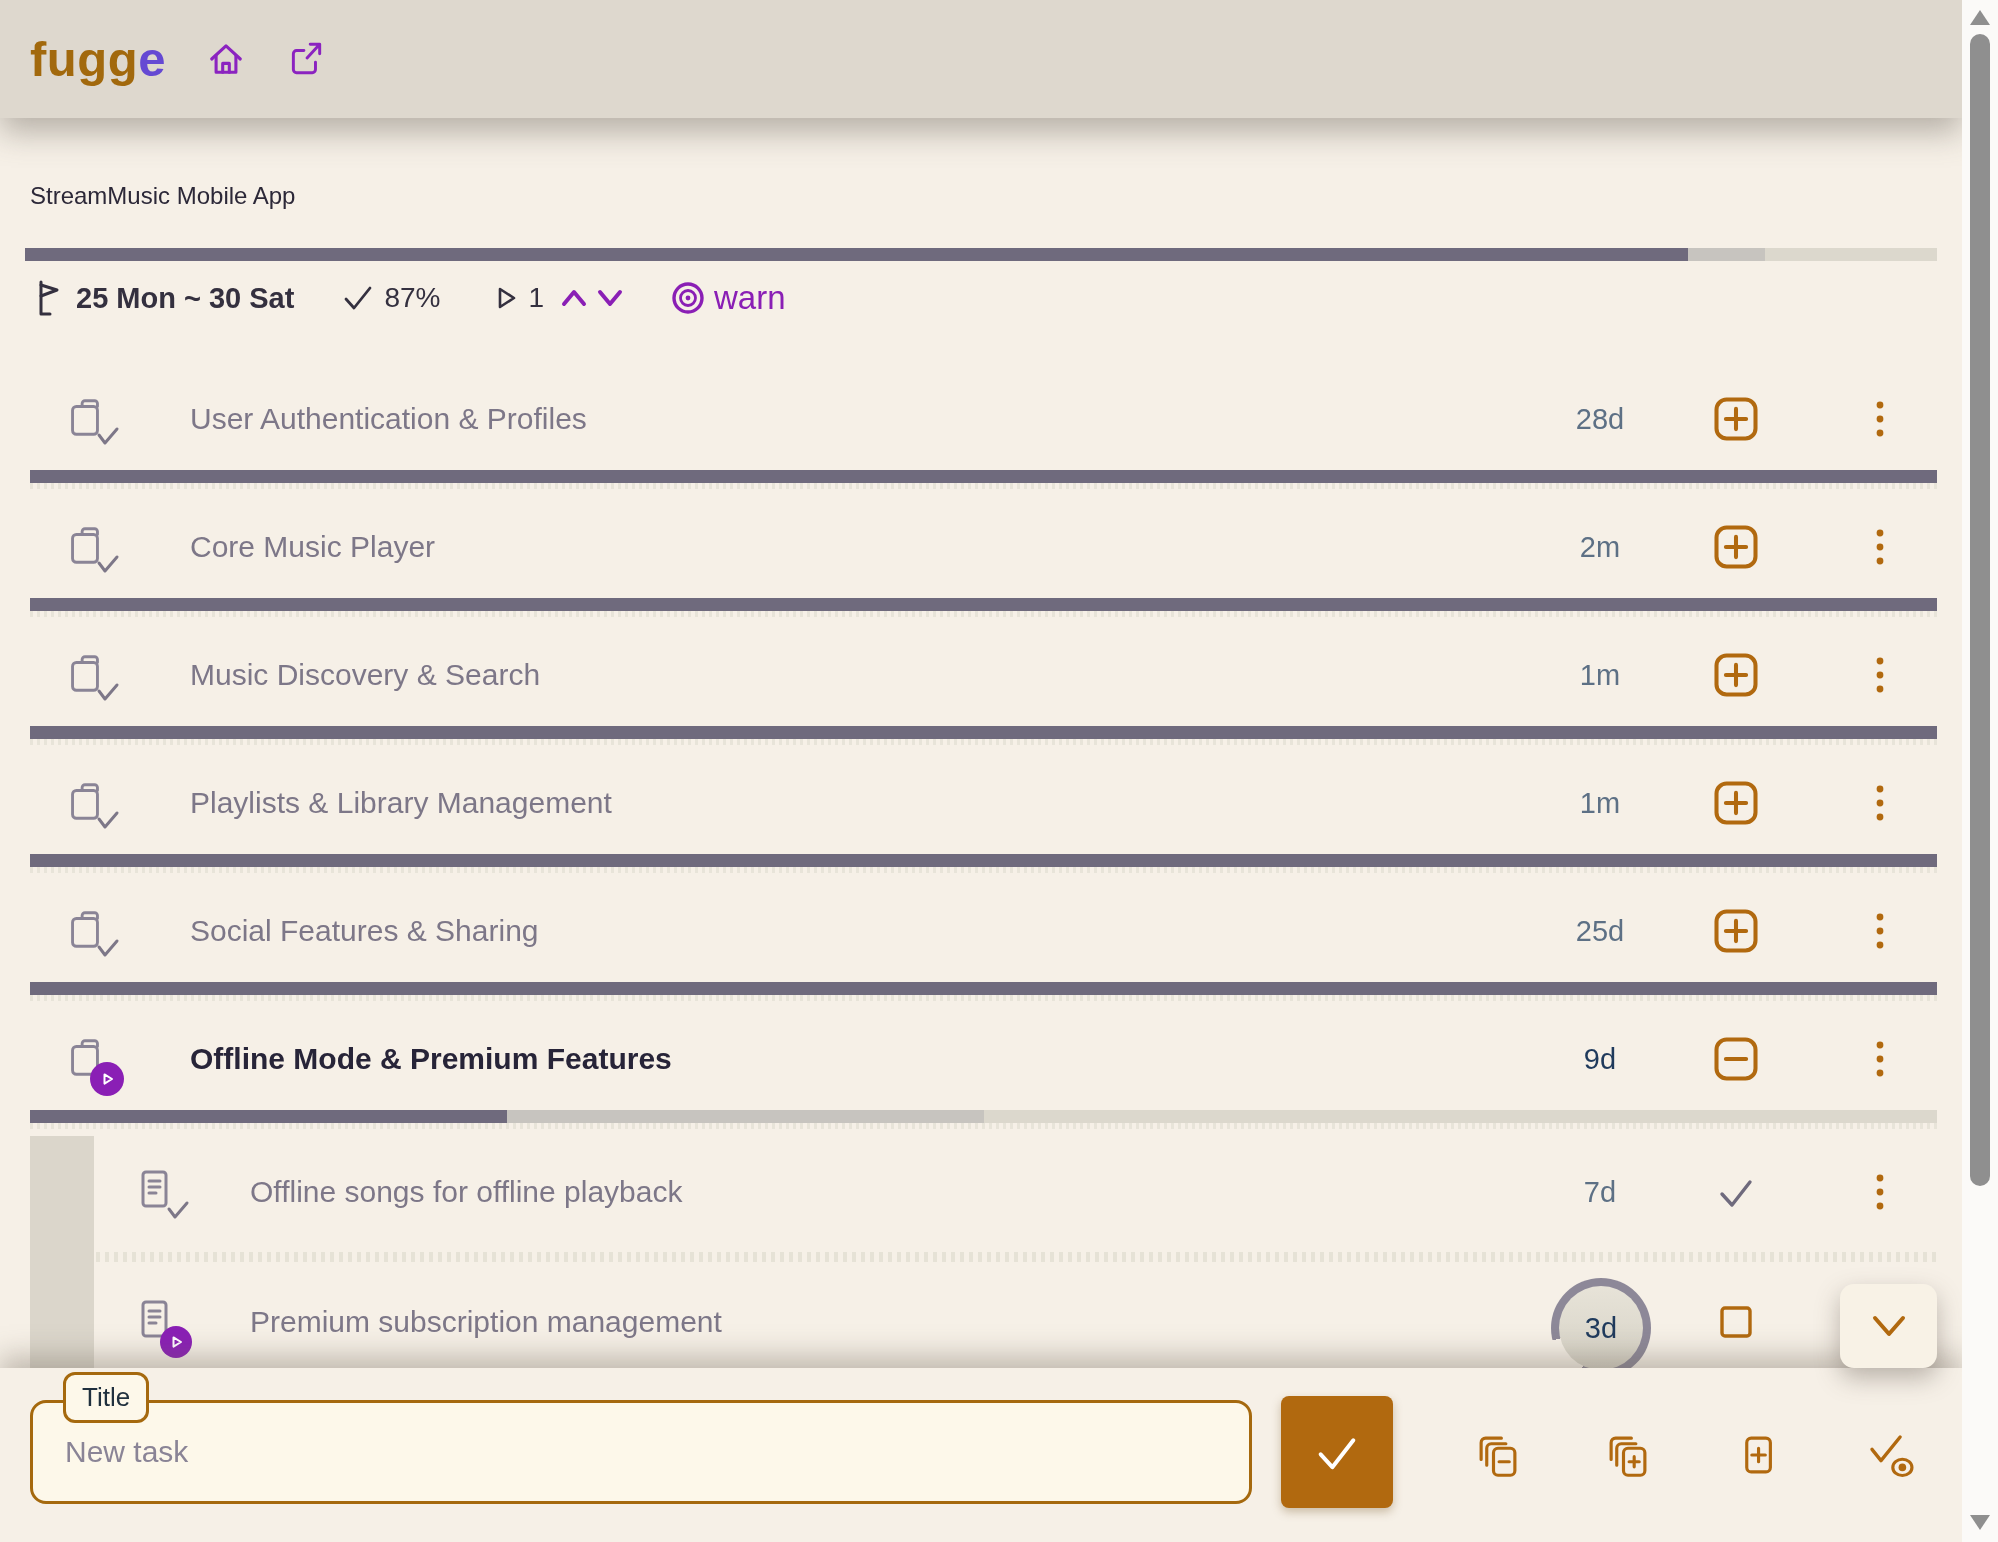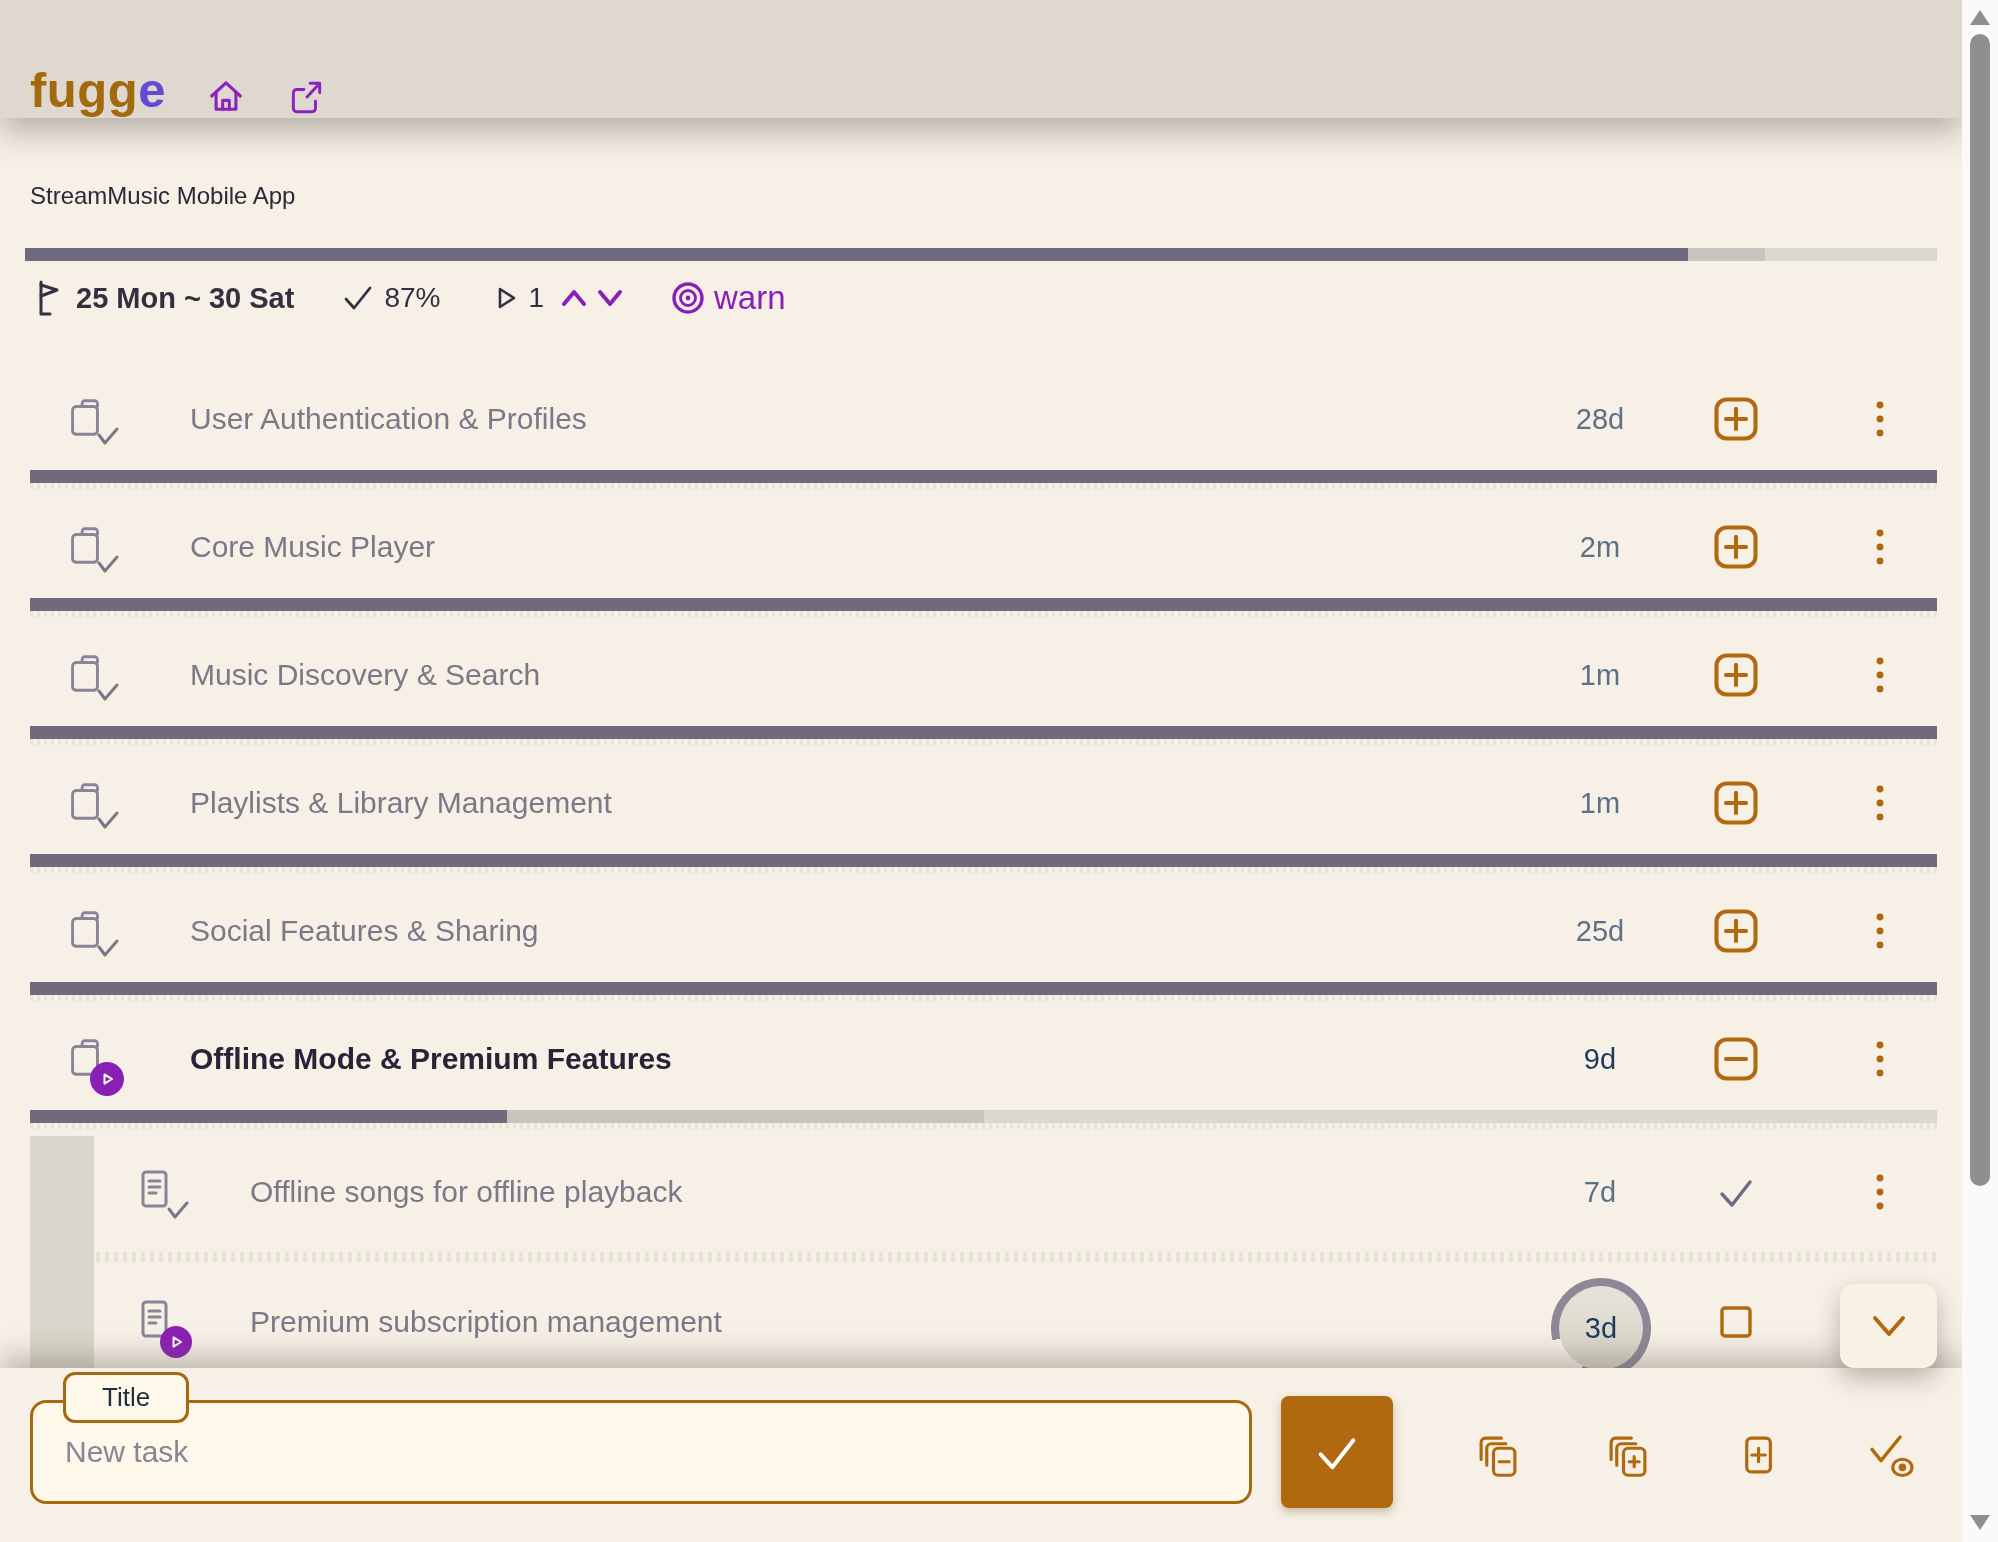--- a/index.html
+++ b/index.html
@@ -3,21 +3,21 @@
 <meta charset="utf-8">
 <style>
   * { margin:0; padding:0; box-sizing:border-box; }
   html,body { width:1998px; height:1542px; overflow:hidden; }
   body { font-family:"Liberation Sans", sans-serif; background:#f6f0e7; position:relative; }
 
   .content { position:absolute; left:0; top:0; width:1962px; height:1542px; background:#f6f0e7; }
 
   
   .header { position:absolute; left:0; top:0; width:1962px; height:118px; background:#ded8ce;
-            box-shadow:0 14px 30px rgba(104,98,88,.45); display:flex; align-items:flex-end; z-index:20; }
+            box-shadow:0 14px 30px rgba(104,98,88,.45); display:flex; align-items:center; z-index:20; }
   .logo { font-size:49px; font-weight:800; letter-spacing:.5px; margin-left:30px; color:#a2690d; }
   .logo .e { color:#6549d3; }
   .hicon { margin-left:38px; width:44px; height:44px; color:#8b23c0; }
   .hicon svg { width:100%; height:100%; }
 
   
   .pagetitle { position:absolute; left:30px; top:182px; font-size:24px; font-weight:400; color:#2c2838; }
   .mainbar { position:absolute; left:25px; top:248px; width:1912px; height:13px; background:#dcd8cd; display:flex; }
   .seg-dark { background:#6f6a7d; height:100%; }
   .seg-mid  { background:#c7c4bf; height:100%; }
@@ -69,21 +69,21 @@
 
   
   .scrolldown { position:absolute; left:1840px; bottom:174px; width:97px; height:84px; background:#f8f2e6;
                 border-radius:14px; box-shadow:0 10px 24px rgba(90,80,70,.38); z-index:35; display:flex;
                 align-items:center; justify-content:center; color:#b1690f; cursor:pointer; }
   .scrolldown svg { width:50px; height:40px; }
 
   
   .bbar { position:absolute; left:0; bottom:0; width:1962px; height:174px; background:#f6f0e7;
           box-shadow:0 -12px 26px rgba(110,100,88,.38); z-index:30; }
-  .chip { position:absolute; left:63px; top:4px; padding:7px 36px; border:3px solid #a5690e; border-radius:12px;
+  .chip { position:absolute; left:63px; top:4px; padding:7px 16px; border:3px solid #a5690e; border-radius:12px;
           background:#fdf8ea; font-size:26px; color:#20303e; z-index:2; }
   .ninput { position:absolute; left:30px; top:32px; width:1222px; height:104px; border:3px solid #a5690e;
             border-radius:16px; background:#fdf8ea; font-size:30px; padding:0 32px; color:#3a3647;
             font-family:"Liberation Sans", sans-serif; outline:none; }
   .ninput::placeholder { color:#8a8496; opacity:1; }
   .submit { position:absolute; left:1281px; top:28px; width:112px; height:112px; background:#b1690f; border:none;
             border-radius:8px; display:flex; align-items:center; justify-content:center; cursor:pointer;
             box-shadow:0 4px 10px rgba(120,90,40,.35); color:#ffffff; }
   .submit svg { width:56px; height:56px; }
   .bicon { position:absolute; top:60px; width:54px; height:54px; color:#b1690f; cursor:pointer; }

